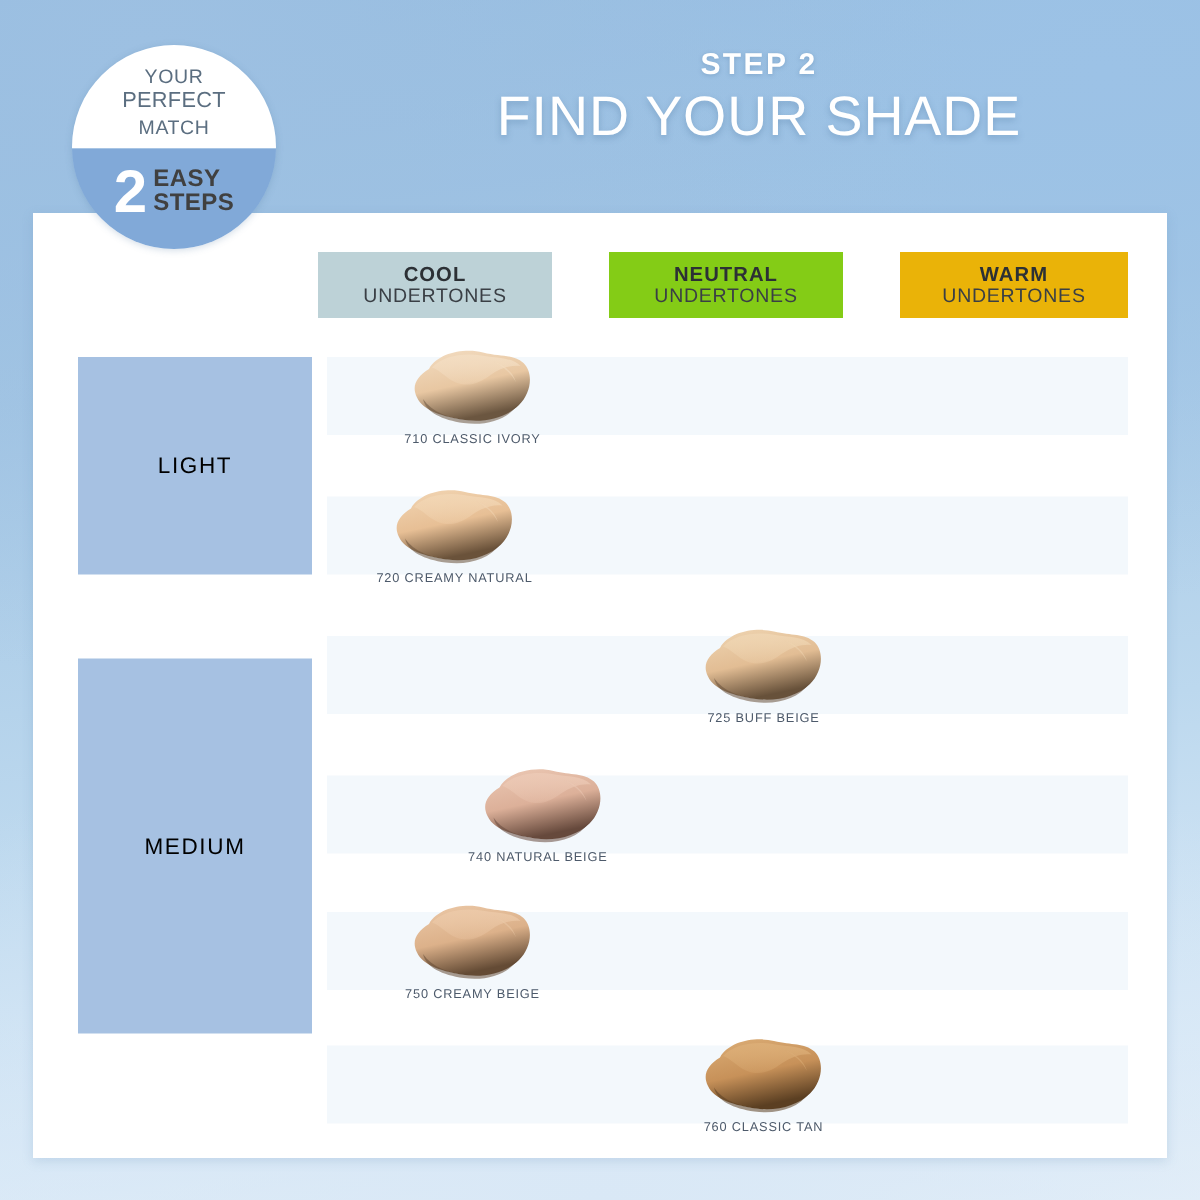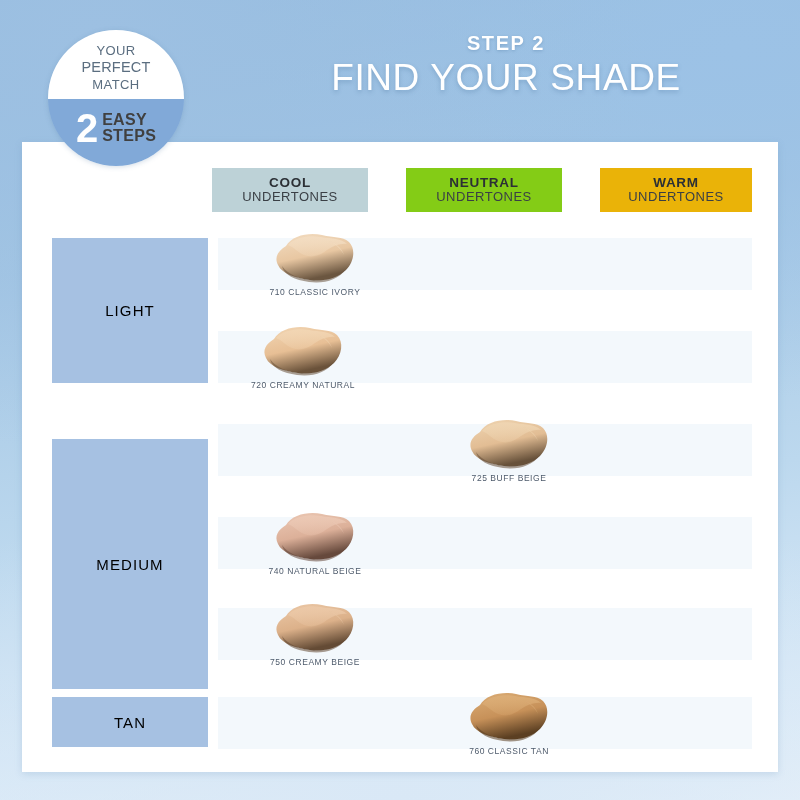--- a/index.html
+++ b/index.html
@@ -185,21 +185,20 @@
       <span class="ch-sub">UNDERTONES</span>
     </div>
     <div class="col-head col-warm">
       <span class="ch-title">WARM</span>
       <span class="ch-sub">UNDERTONES</span>
     </div>
   </div>
 
   <div class="level level-light">LIGHT</div>
   <div class="level level-medium">MEDIUM</div>
-  <div class="level level-tan">TAN</div>
 
   <div class="row-band" style="top:96px;  height:52px;"></div>
   <div class="row-band" style="top:189px; height:52px;"></div>
   <div class="row-band" style="top:282px; height:52px;"></div>
   <div class="row-band" style="top:375px; height:52px;"></div>
   <div class="row-band" style="top:466px; height:52px;"></div>
   <div class="row-band" style="top:555px; height:52px;"></div>
 
   <div class="shade-cell" id="cell-0" style="left:203px; top:90px;">
       <div class="swatch">
@@ -260,21 +259,21 @@
             </linearGradient>
           </defs>
           <path d="M14,14 C20,3 38,0 50,3 C62,6 70,4 77,10 C84,17 82,30 74,38 C66,46 52,50 38,48 C24,46 10,42 6,33 C2,25 6,19 14,14 Z" fill="url(#g2)"></path>
           <path d="M16,13 C23,5 38,3 49,5 C60,7 69,6 75,12 C70,11 62,13 55,18 C47,24 40,26 32,23 C25,20 22,15 16,13 Z" fill="url(#l2)"></path>
           <path d="M10,34 C16,43 28,47 40,48 C53,49 65,45 73,38 C66,48 52,52 37,50 C23,48 12,43 10,34 Z" fill="#67513a" opacity="0.55"></path>
           <path d="M57,9 C64,11 70,16 72,23 C69,17 63,12 57,9 Z" fill="#efd5b2" opacity="0.5"></path>
         </svg>
       </div>
       <div class="shade-label">725 BUFF BEIGE</div>
     </div>
-  <div class="shade-cell" id="cell-3" style="left:203px; top:369px;">
+  <div class="shade-cell" id="cell-3" style="left:203px; top:369px;align-items:flex-end;">
       <div class="swatch">
         <svg viewBox="0 0 86 52" xmlns="http://www.w3.org/2000/svg">
           <defs>
             <linearGradient id="g3" x1="0" y1="0" x2="0.35" y2="1">
               <stop offset="0%" stop-color="#ecc9b5"></stop>
               <stop offset="55%" stop-color="#dcb099"></stop>
               <stop offset="100%" stop-color="#66493c"></stop>
             </linearGradient>
             <linearGradient id="l3" x1="0" y1="0" x2="0" y2="1">
               <stop offset="0%" stop-color="#ecc9b5" stop-opacity="0.95"></stop>

